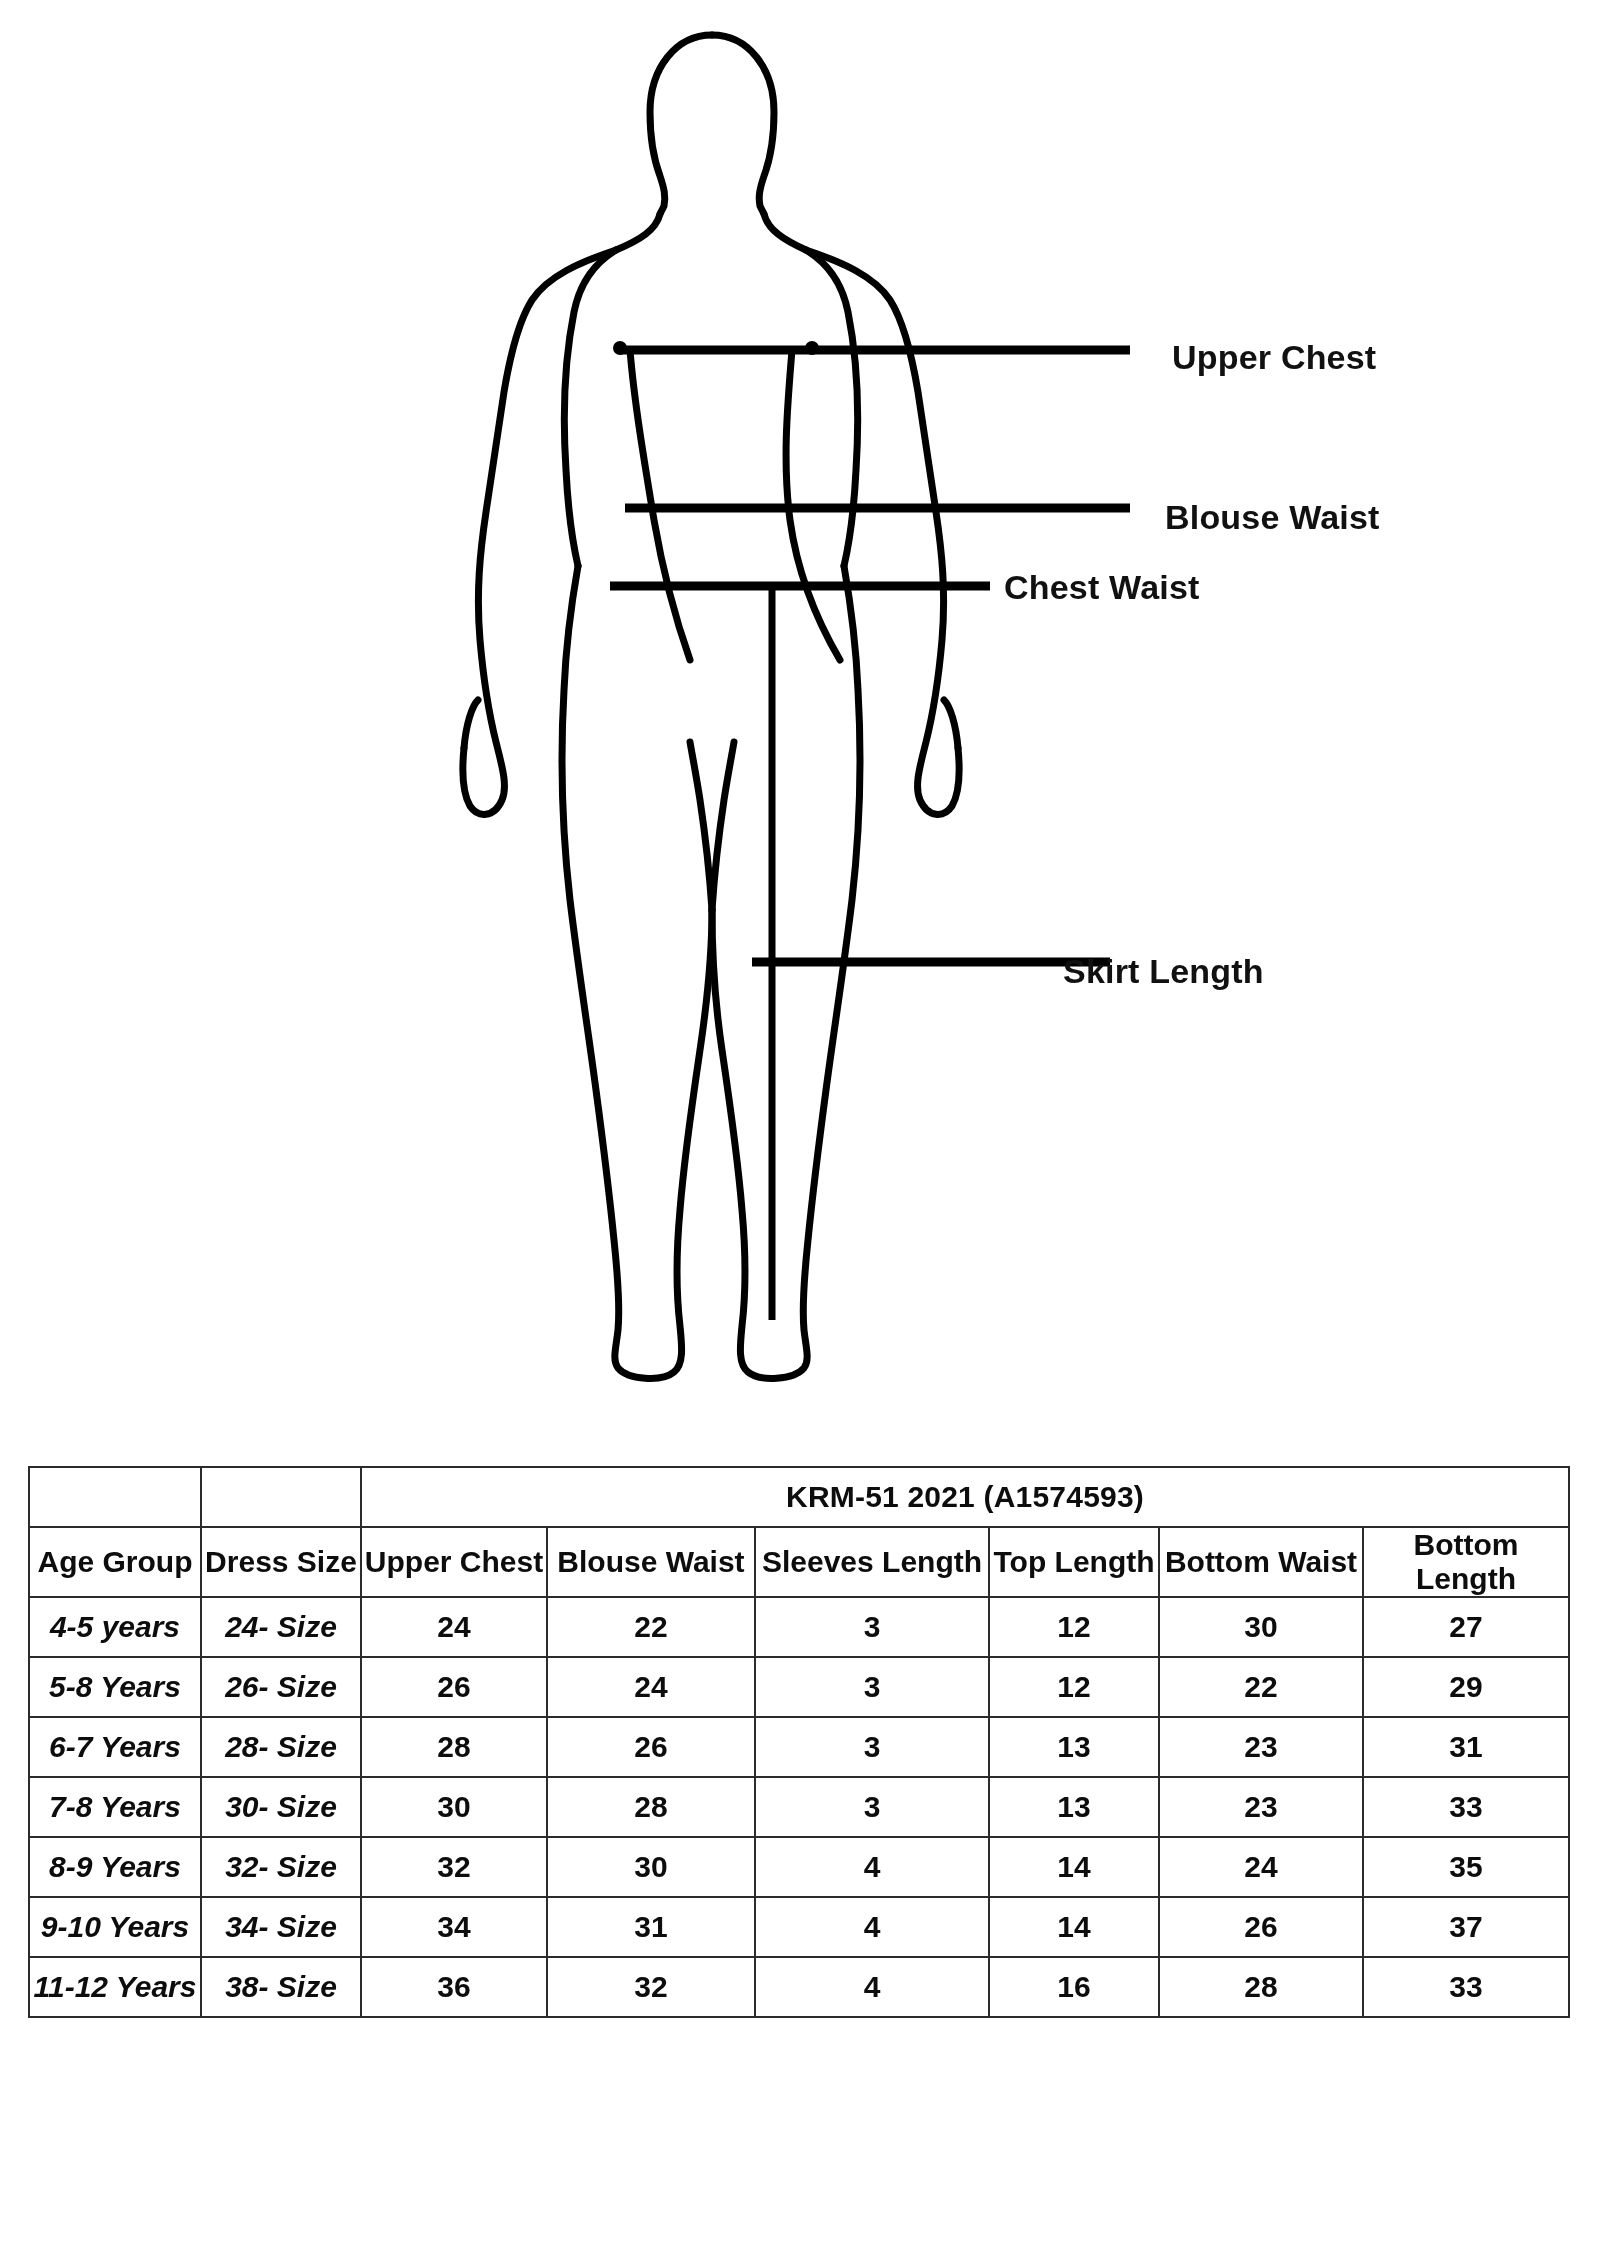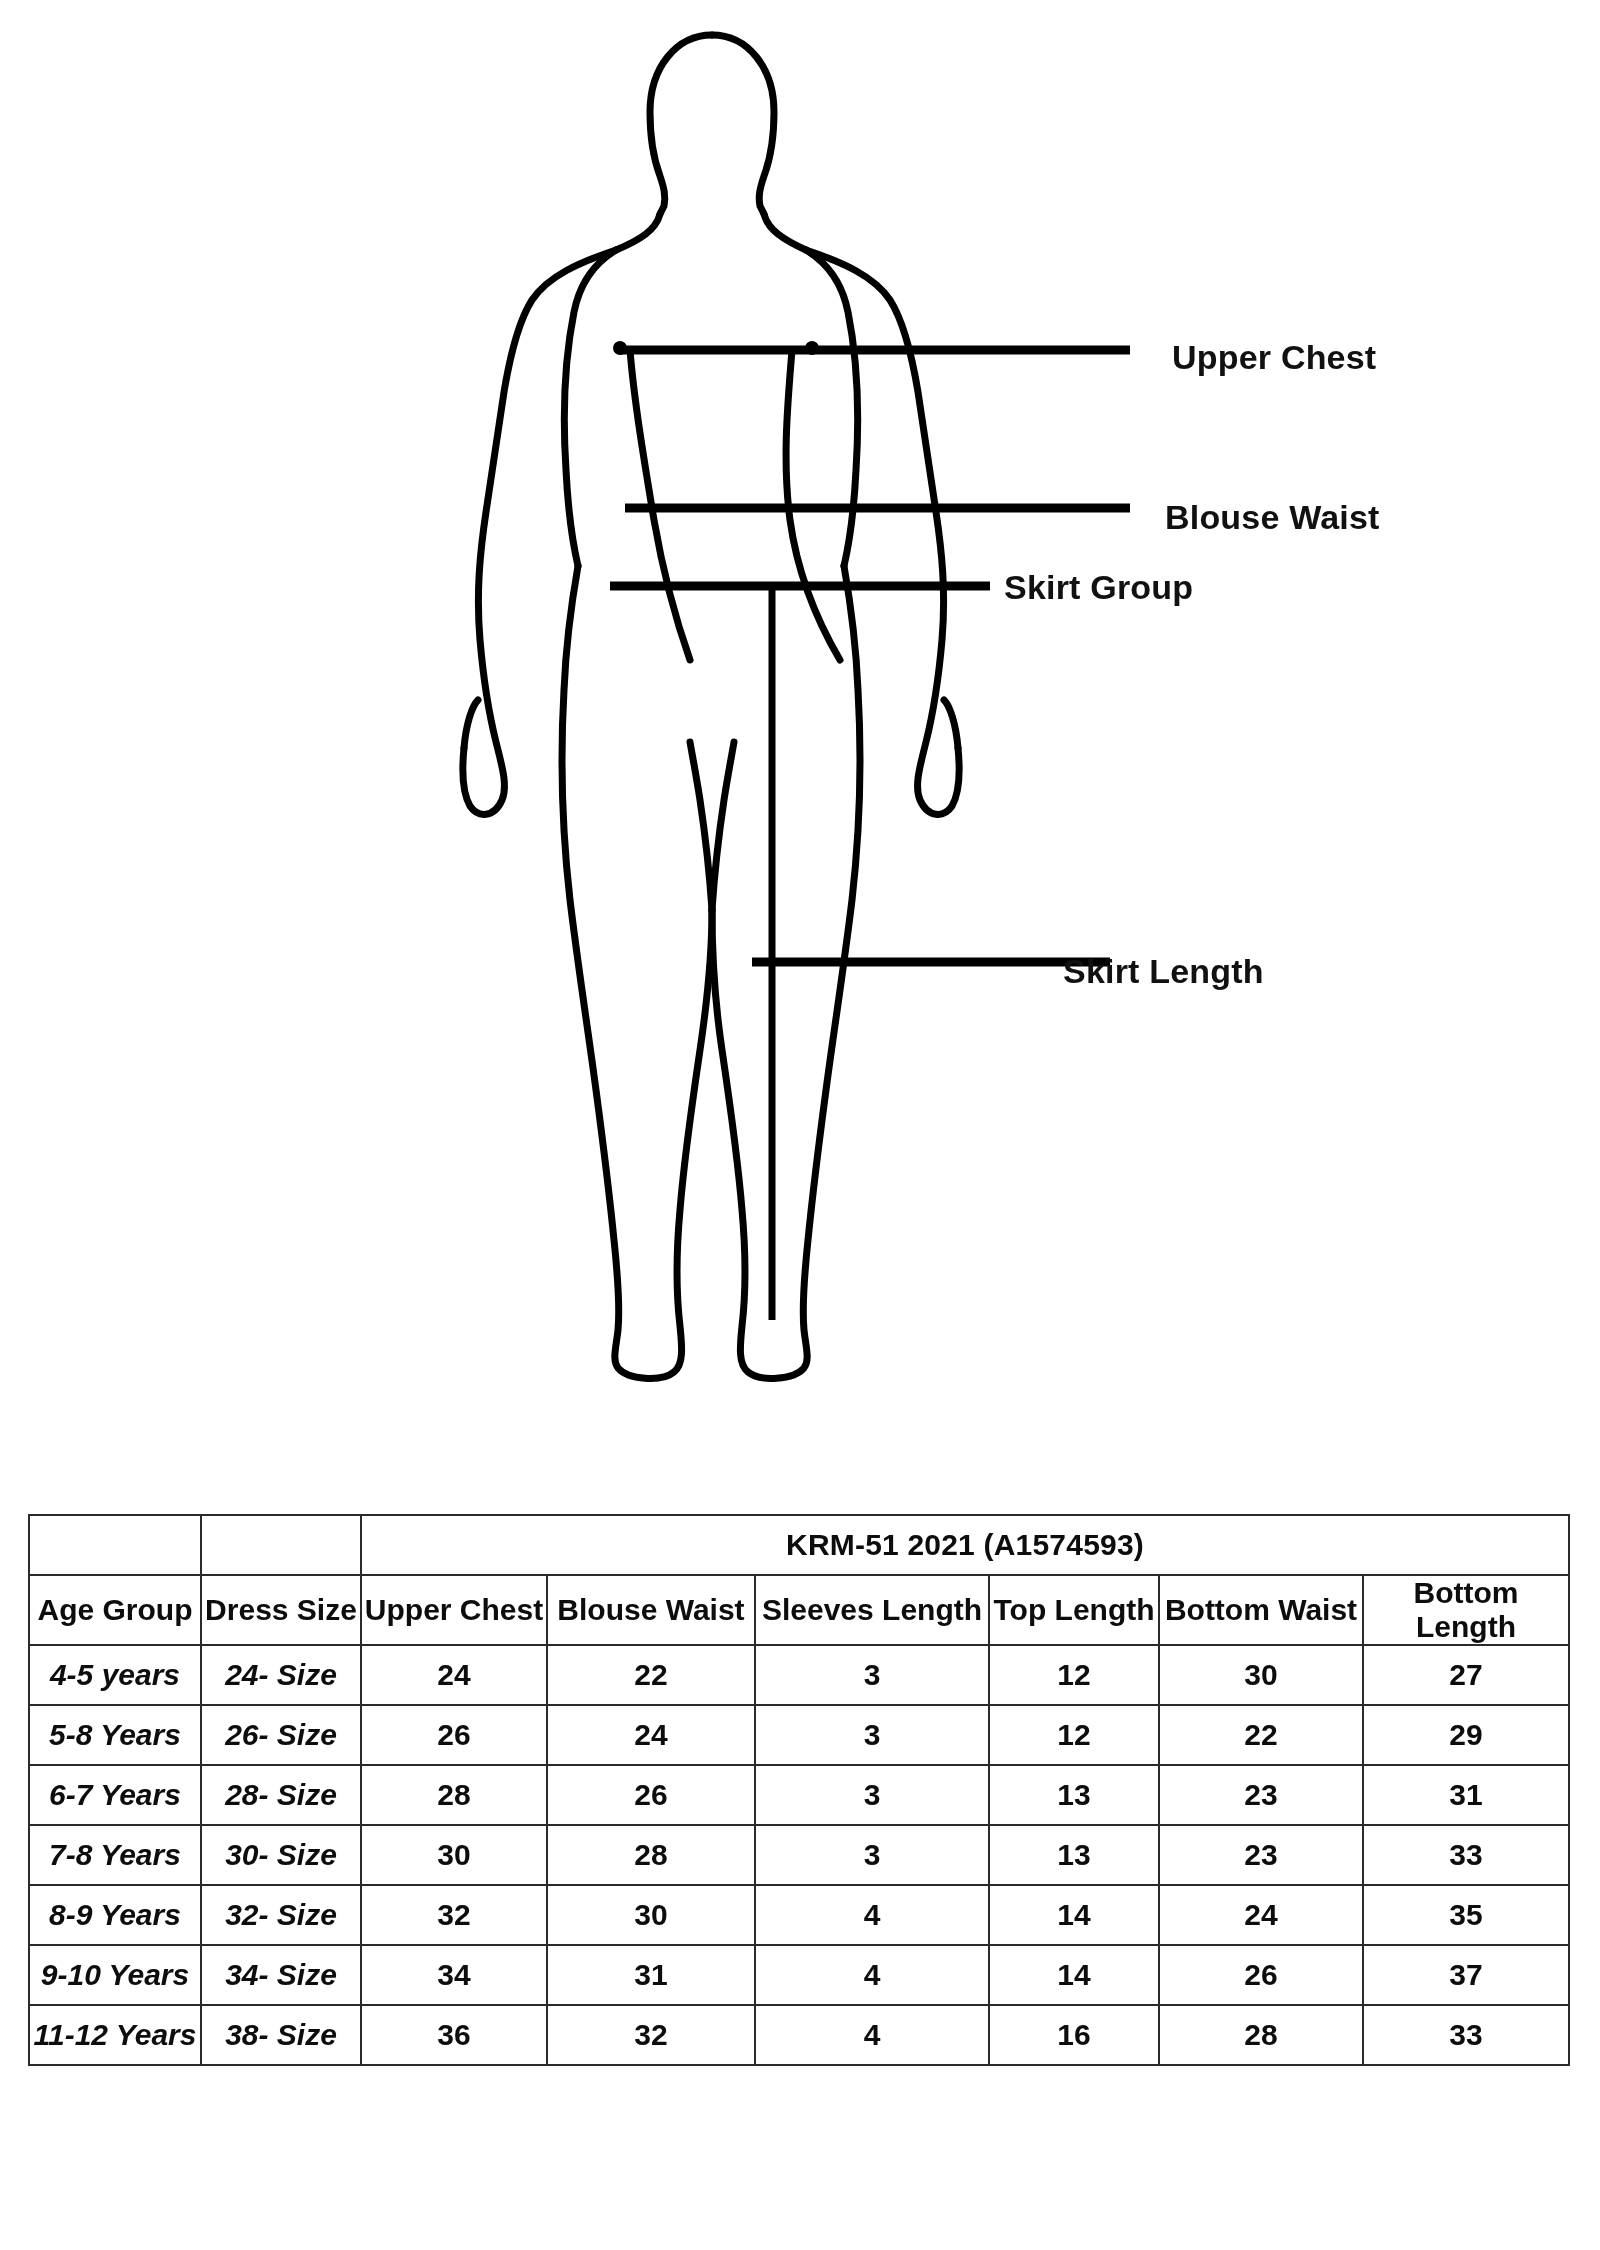--- a/index.html
+++ b/index.html
@@ -45,21 +45,20 @@
   #label-blouse-waist { left: 1165px; top: 498px; }
   #label-skirt-waist { left: 1004px; top: 568px; }
   #label-skirt-length { left: 1063px; top: 952px; }
 
   
   .table-wrap {
     position: absolute;
     left: 28px;
     top: 1466px;
     width: 1540px;
-    margin-top: 48px;
   }
   table.size-table {
     border-collapse: collapse;
     width: 1540px;
     table-layout: fixed;
     font-family: "Liberation Sans", sans-serif;
   }
   table.size-table td, table.size-table th {
     border: 2px solid #2b2b2b;
     padding: 0;
@@ -199,21 +198,21 @@
       <g fill="#000000">
         <circle cx="620" cy="348" r="7"></circle>
         <circle cx="812" cy="348" r="7"></circle>
       </g>
     </svg>
 
     <div class="callout-label" id="label-upper-chest">Upper Chest</div>
 
     <div class="callout-label" id="label-blouse-waist">Blouse Waist</div>
 
-    <div class="callout-label" id="label-skirt-waist">Skirt Group</div>
+    <div class="callout-label" id="label-skirt-waist">Chest Waist</div>
 
     <div class="callout-label" id="label-skirt-length">Skirt Length</div>
   </div>
 
   <div class="table-wrap">
     <table class="size-table">
       <colgroup>
         <col class="c0">
           <col class="c1">
           <col class="c2">

